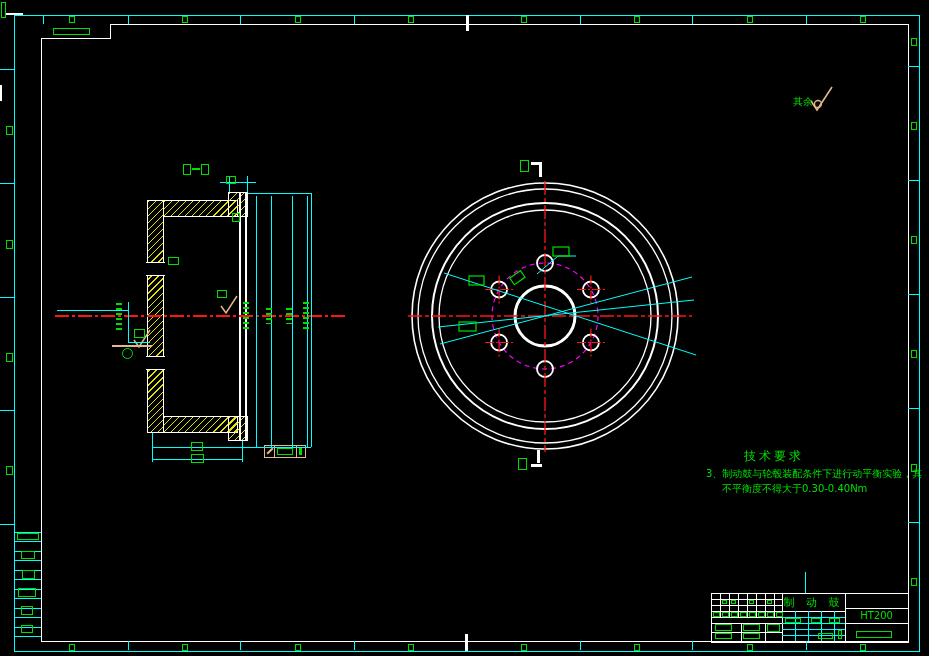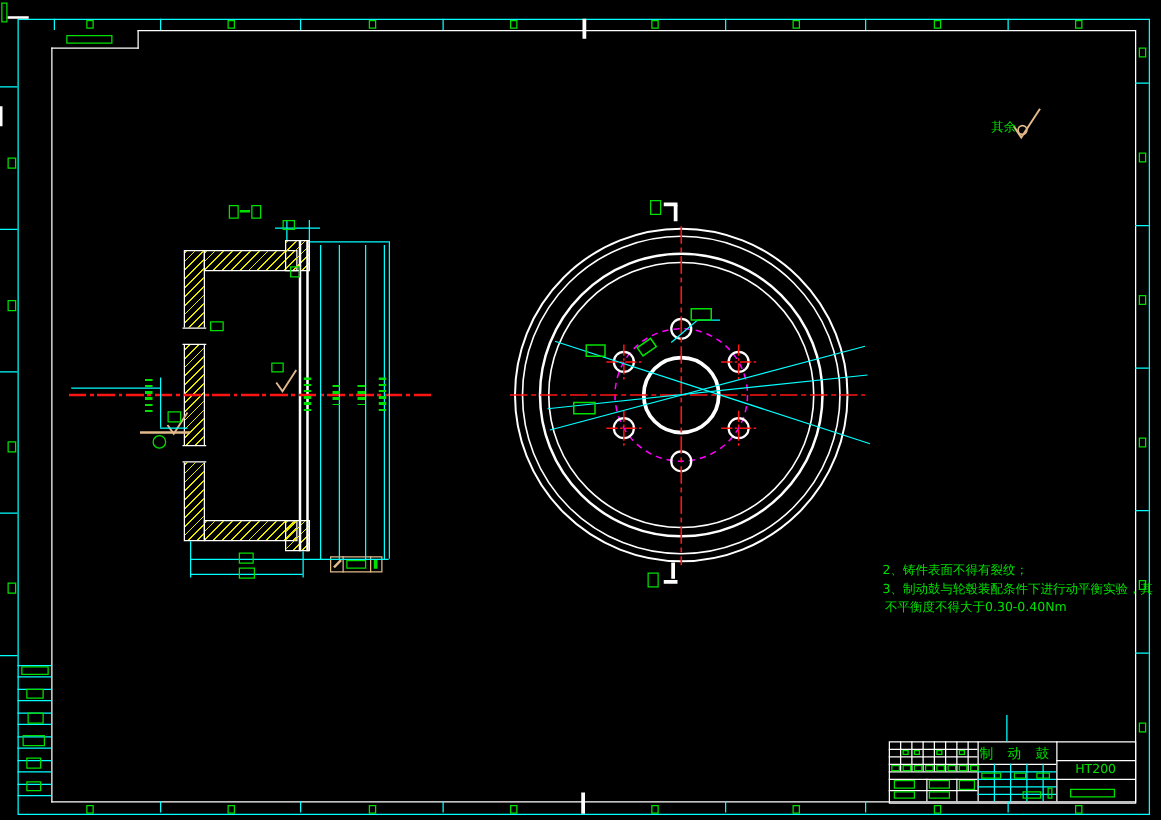--- a/index.html
+++ b/index.html
@@ -14,21 +14,21 @@
   .gsolid{position:absolute;background:#00e000;}
   .vdim{position:absolute;background:repeating-linear-gradient(180deg,#00e000 0 2px,transparent 2px 5px);}
   .cline{position:absolute;background:#00ffff;}
   .wline{position:absolute;background:#ffffff;}
   .centerline{position:absolute;height:2px;
     background:repeating-linear-gradient(90deg,#ff1414 0 14px,transparent 14px 17px,#ff1414 17px 20px,transparent 20px 23px);}
   .tan{position:absolute;background:#e2b98a;}
   #techreq{position:absolute;left:706px;top:448px;width:220px;color:#00e000;}
   #techreq .t{font-size:12px;margin-left:38px;letter-spacing:3px;}
   #techreq .li{font-size:10px;margin-top:3px;line-height:12px;}
-  #techreq .indent{margin-left:2px;}
+  #techreq .indent{margin-left:16px;}
   #surface-note{position:absolute;left:793px;top:95px;font-size:10px;color:#00e000;}
   #titleblock{position:absolute;left:711px;top:593px;width:196px;height:48px;border:1px solid #fff;box-sizing:content-box;}
   #partname{position:absolute;left:782px;top:593px;width:63px;height:18px;display:flex;align-items:center;justify-content:center;
             color:#00e000;font-size:11px;letter-spacing:4px;white-space:nowrap;}
   #material{position:absolute;left:845px;top:608px;width:63px;height:15px;display:flex;align-items:center;justify-content:center;
             color:#00e000;font-size:10px;}
   .fcf{position:absolute;border:1px solid #e2b98a;box-sizing:border-box;}
 </style>
 </head>
 <body>
@@ -119,21 +119,21 @@
   <div class="tan" style="left:296px;top:445px;width:1px;height:13px;"></div>
   <div class="tan" style="left:266px;top:450px;width:8px;height:2px;transform:rotate(-45deg);"></div>
   <div class="gbox" style="left:277px;top:448px;width:16px;height:7px;"></div>
   <div class="gsolid" style="left:299px;top:448px;width:3px;height:7px;"></div>
 
   <div id="titleblock"></div>
   <div id="partname">制 动 鼓</div>
   <div id="material">HT200</div>
 
   <div id="techreq">
-    <div class="li">2、铸件表面不得有裂纹；</div>
+    <div class="t">技术要求</div>
     <div class="li">3、制动鼓与轮毂装配条件下进行动平衡实验，其</div>
     <div class="li indent">不平衡度不得大于0.30-0.40Nm</div>
   </div>
 
   <div id="surface-note">其余</div>
 
 <div class="wline" style="left: 110px; top: 24px; width: 798px; height: 1px;"></div>
     <div class="wline" style="left: 41px; top: 38px; width: 70px; height: 1px;"></div>
     <div class="wline" style="left: 110px; top: 24px; width: 1px; height: 15px;"></div>
     <div class="wline" style="left: 41px; top: 38px; width: 1px; height: 604px;"></div>

